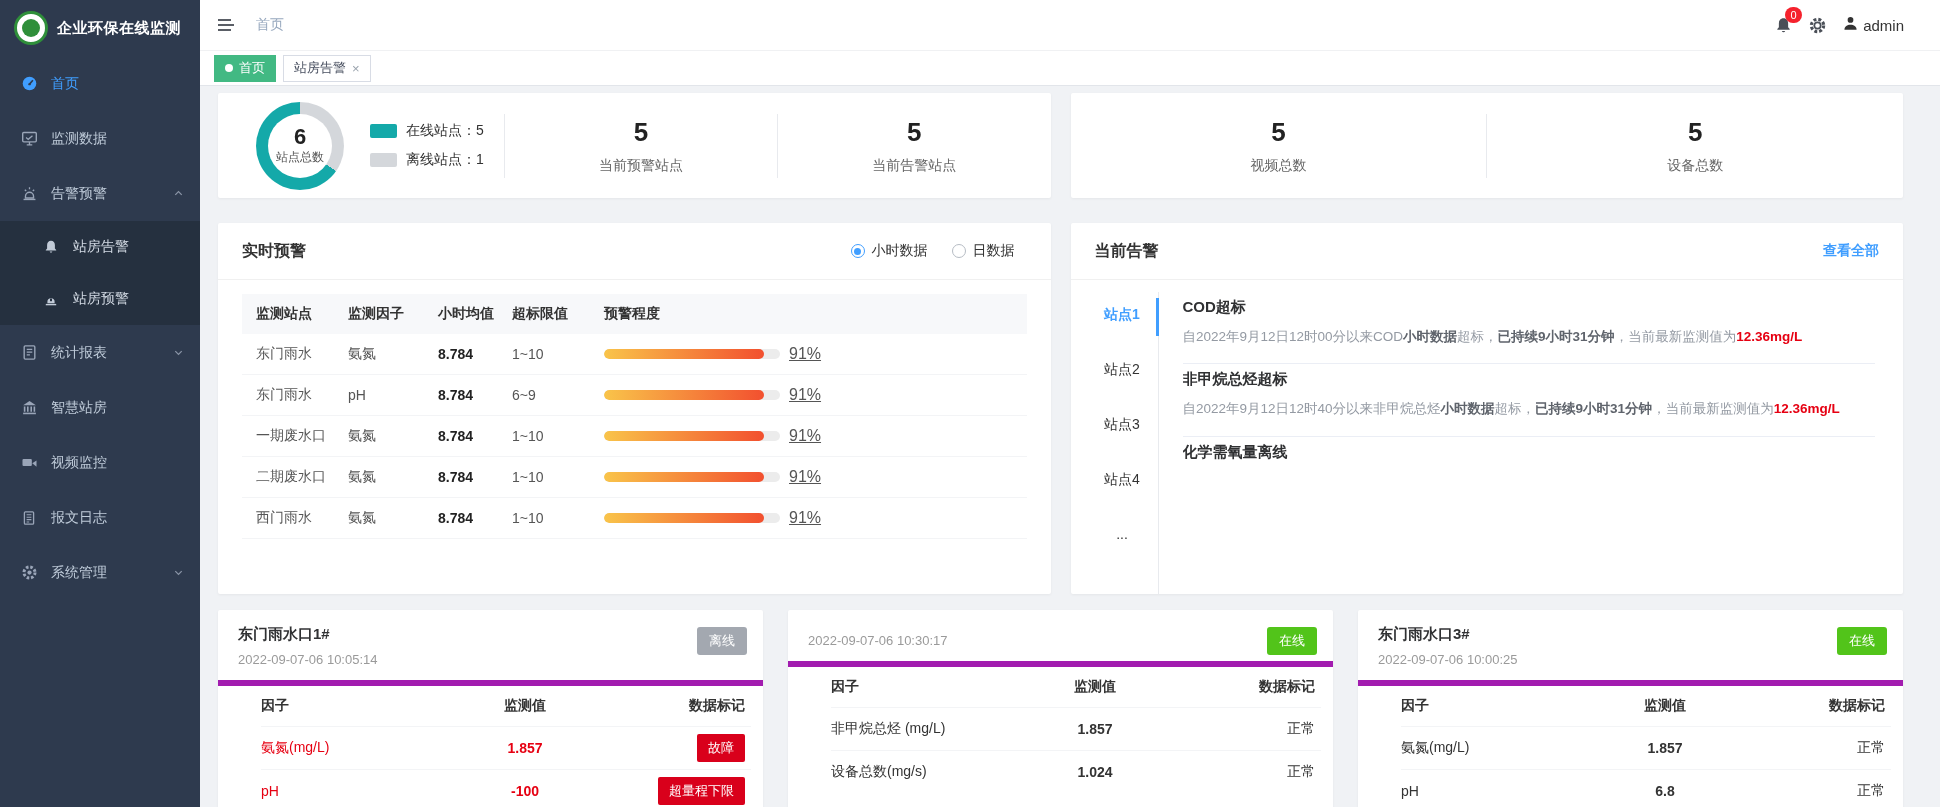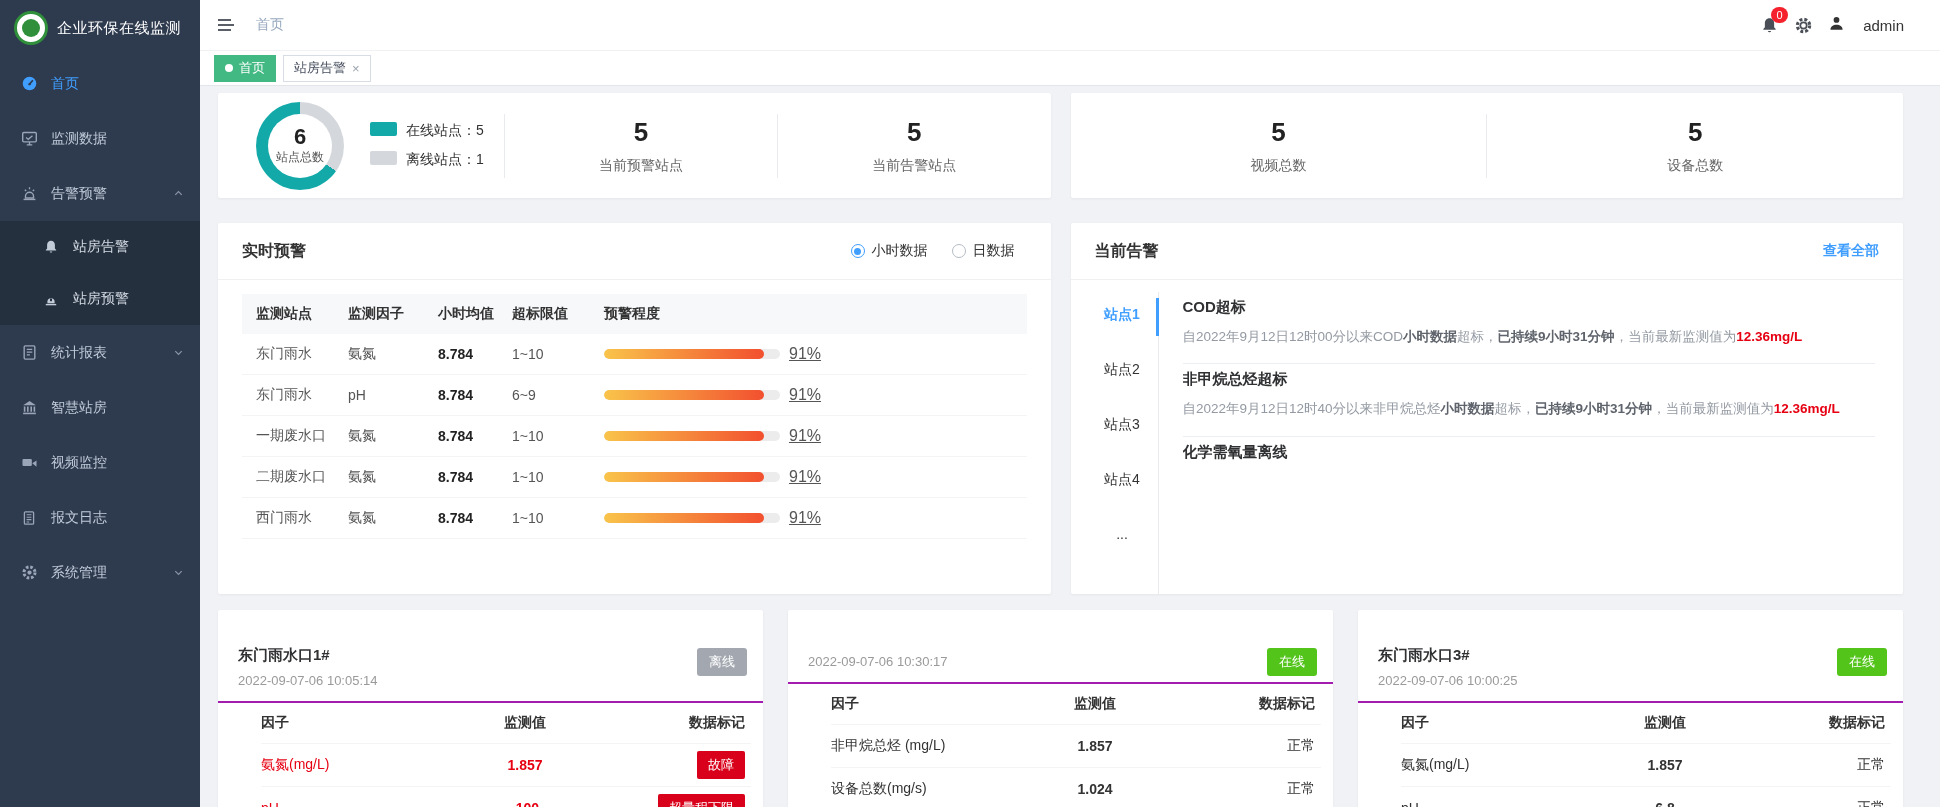--- a/index.html
+++ b/index.html
@@ -5,57 +5,57 @@
   * { box-sizing: border-box; margin: 0; padding: 0; }
   html,body { width:1940px; height:807px; overflow:hidden; }
   body { font-family:"Liberation Sans","DejaVu Sans",sans-serif; background:#f0f2f5; color:#333; }
   .layout { display:flex; height:100%; }
 
   
   .sidebar { width:200px; flex-shrink:0; background:#2e3a4e; overflow:hidden; }
   .logo-row { height:56px; display:flex; align-items:center; padding-left:14px; gap:9px; }
   .logo-circle { width:34px; height:34px; border-radius:50%; background:#fff; border:3px solid #2f8f3a; position:relative; flex-shrink:0; }
   .logo-circle::after { content:''; position:absolute; inset:5px; border-radius:50%; background:#2f8f3a; }
-  .logo-title { color:#fff; font-weight:normal; font-size:15px; letter-spacing:.5px; }
+  .logo-title { color:#fff; font-weight:bold; font-size:15px; letter-spacing:.5px; }
   .menu-item { height:55px; display:flex; align-items:center; padding:0 16px 0 20px; font-size:14px; color:#bfcbd9; cursor:pointer; }
   .menu-item .mi-icon { width:18px; height:18px; margin-right:13px; display:inline-flex; align-items:center; justify-content:center; color:#9aa5b8; }
   .menu-item.active, .menu-item.active .mi-icon { color:#409eff; }
   .submenu { background:#25303f; }
   .submenu .menu-item { padding-left:42px; height:52px; color:#d3dae4; }
   .submenu .menu-item .mi-icon { color:#c2cbd8; }
   .chev { margin-left:auto; display:inline-flex; color:#8a94a6; }
 
   
   .main { flex:1; display:flex; flex-direction:column; min-width:0; }
   .topbar { height:50px; background:#fff; display:flex; align-items:center; padding:0 36px 0 16px; flex-shrink:0; }
   .hamburger { display:inline-flex; color:#5a5e66; cursor:pointer; }
   .breadcrumb { margin-left:20px; color:#97a8be; font-size:14px; }
   .topbar-right { margin-left:auto; display:flex; align-items:center; gap:15px; }
   .icon-btn { position:relative; display:inline-flex; color:#4a4f57; cursor:pointer; }
   .notif-badge { position:absolute; top:-9px; right:-9px; background:#f5222d; color:#fff; min-width:17px; height:16px; line-height:16px; border-radius:9px; font-size:11px; text-align:center; padding:0 4px; }
-  .user-wrap { display:flex; align-items:center; gap:18px; color:#333; font-size:15px; cursor:pointer; }
+  .user-wrap { display:flex; align-items:center; gap:4px; color:#333; font-size:15px; cursor:pointer; }
 
   .tabbar { height:36px; background:#fff; border-top:1px solid #f0f1f3; border-bottom:1px solid #e2e5ea; display:flex; align-items:center; padding:0 14px; gap:7px; flex-shrink:0; }
   .tab { height:27px; display:inline-flex; align-items:center; gap:6px; padding:0 10px; font-size:13px; border:1px solid #d8dce5; background:#fff; color:#495060; cursor:pointer; }
   .tab.active { background:#42b983; border-color:#42b983; color:#fff; }
   .tab .dot { width:8px; height:8px; border-radius:50%; background:#fff; }
   .tab .close { font-size:13px; color:#9aa3ad; line-height:1; }
 
   .content { flex:1; padding:7px 37px 0 18px; overflow:hidden; }
 
   
   .stats-row { display:flex; gap:20px; margin-bottom:25px; }
   .stats-card { flex:1; background:#fff; height:105px; display:flex; align-items:center; border-radius:2px; box-shadow:0 1px 3px rgba(0,0,0,.05); }
   .donut-section { display:flex; align-items:center; gap:26px; padding:0 20px 0 38px; }
   .donut { width:88px; height:88px; border-radius:50%; position:relative; flex-shrink:0; }
   .donut-hole { position:absolute; inset:12px; background:#fff; border-radius:50%; display:flex; flex-direction:column; align-items:center; justify-content:center; }
   .donut-num { font-size:22px; font-weight:bold; color:#222; line-height:1.1; }
   .donut-label { font-size:12px; color:#555; }
   .legend { display:flex; flex-direction:column; gap:11px; font-size:14px; color:#333; white-space:nowrap; }
-  .legend-item { display:flex; gap:9px; }
+  .legend-item { display:flex; align-items:center; gap:9px; }
   .legend-swatch { width:27px; height:14px; border-radius:2px; flex-shrink:0; }
   .vdiv { width:1px; height:64px; background:#e8eaee; flex-shrink:0; }
   .stat-block { flex:1; text-align:center; display:flex; flex-direction:column; gap:9px; }
   .stat-value { font-size:26px; font-weight:bold; color:#222; }
   .stat-label { font-size:14px; color:#666; }
 
   
   .panels-row { display:flex; gap:20px; margin-bottom:16px; height:371px; }
   .panel { flex:1; background:#fff; border-radius:2px; box-shadow:0 1px 3px rgba(0,0,0,.05); display:flex; flex-direction:column; min-width:0; }
   .panel-header { height:57px; display:flex; align-items:center; padding:0 24px; border-bottom:1px solid #f0f0f0; flex-shrink:0; }
@@ -85,21 +85,21 @@
   .alarm-item { padding:6px 0 13px; border-bottom:1px solid #ebeef5; }
   .alarm-item:last-child { border-bottom:none; }
   .alarm-title { font-size:15px; font-weight:bold; color:#303133; margin-bottom:7px; }
   .alarm-desc { font-size:13.5px; color:#949aa3; line-height:1.95; }
   .alarm-desc .b { font-weight:bold; color:#5f646c; }
   .alarm-desc .r { font-weight:bold; color:#e60012; }
 
   
   .cards-row { display:flex; gap:25px; }
   .station-card { flex:1; background:#fff; border-radius:2px; box-shadow:0 1px 3px rgba(0,0,0,.05); height:330px; min-width:0; }
-  .sc-header { position:relative; padding:15px 20px 13px; border-bottom:2px solid #a21caf;margin-top:21px; }
+  .sc-header { position:relative; padding:15px 20px 13px; border-bottom:6px solid #a21caf; }
   .sc-name { font-size:15px; font-weight:bold; color:#303133; }
   .sc-time { font-size:13px; color:#9a9a9a; margin-top:8px; }
   .sc-status { position:absolute; right:16px; top:17px; color:#fff; font-size:13px; padding:5px 12px; border-radius:3px; }
   .sc-status.online { background:#52c41a; }
   .sc-status.offline { background:#a3a8b0; }
   .sc-table { padding:0 12px; font-size:14px;margin-left:31px; }
   .sc-head { display:flex; align-items:center; height:40px; font-weight:bold; color:#333; }
   .sc-row { display:flex; align-items:center; height:43px; border-top:1px solid #f3f4f6; color:#333; }
   .sc-f { flex:1.3; } .sc-v { flex:1; text-align:center; font-weight:bold; }
   .sc-m { flex:1; display:flex; justify-content:flex-end; padding-right:6px; }

